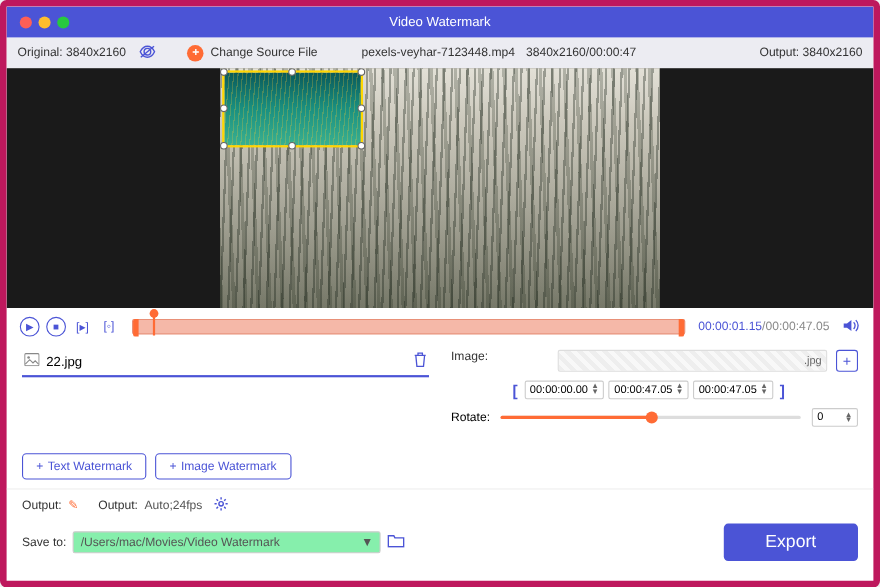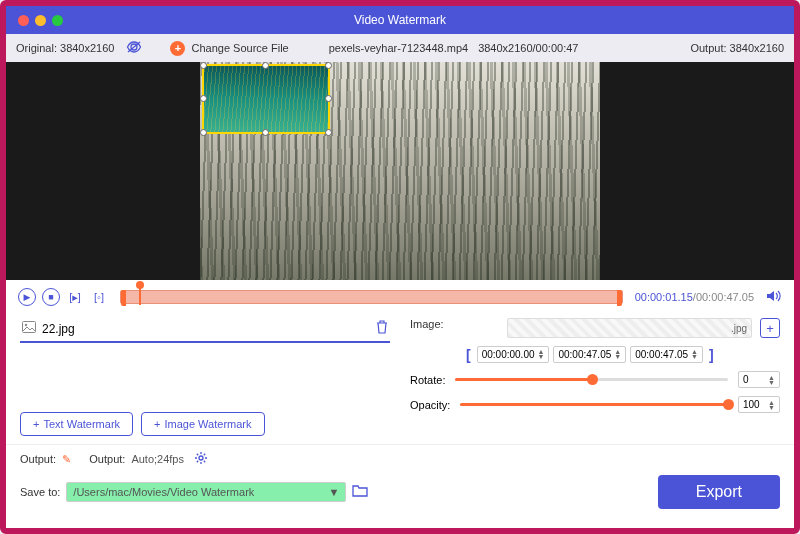--- a/index.html
+++ b/index.html
@@ -195,31 +195,20 @@
         <span class="lbl">Rotate:</span>
         <div class="slider">
           <div class="fill" style="width:50%"></div>
             <div class="thumb" style="left:50%"></div>
         </div>
         <div class="numfield">
             <span>0</span>
             <span class="spin">▲<br>▼</span>
           </div>
       </div>
-      <div class="slider-row">
-        <span class="lbl">Opacity:</span>
-        <div class="slider">
-          <div class="fill" style="width:100%"></div>
-            <div class="thumb" style="left:100%"></div>
-        </div>
-        <div class="numfield">
-            <span>100</span>
-            <span class="spin">▲<br>▼</span>
-          </div>
-      </div>
     </div>
 
   </div>
 
   <div class="bottom">
     <div class="out-row">
       <span class="lbl">Output:</span>
       <span class="pencil">✎</span>
       <span class="lbl" style="margin-left:12px">Output:</span>
       <span>Auto;24fps</span>

